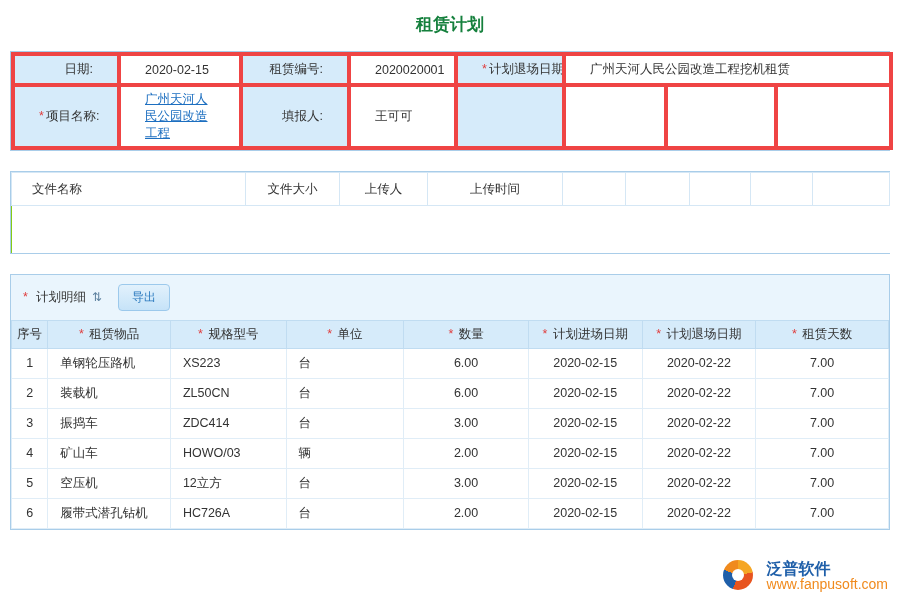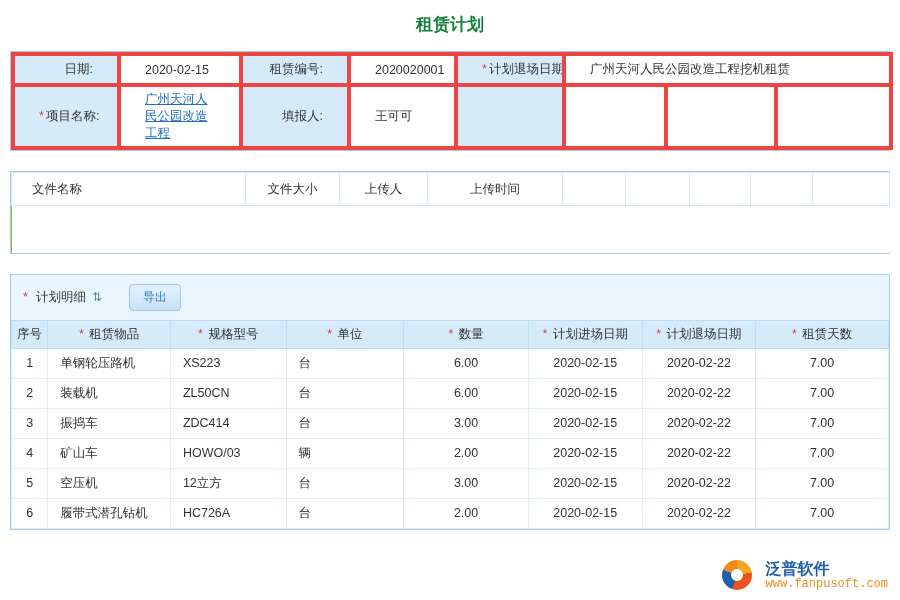--- a/index.html
+++ b/index.html
@@ -83,21 +83,21 @@
   .attach-table .empty-area td { height: 47px; background: #fff; border: none; }
 
   
   .detail-toolbar {
     display: flex;
     align-items: center;
     gap: 6px;
     padding: 9px 12px;
   }
   .sort-icon { color: #5b7f9e; font-size: 12px; cursor: pointer; margin-right: 6px; }
-  .detail-toolbar .btn { margin-left: 15px; }
+  .detail-toolbar .btn { margin-left: 4px; }
   .plan-table th {
     background: #d6ebfa;
     border: 1px solid #c0dcf1;
     height: 28px;
     font-weight: normal;
     color: #333;
     text-align: center;
     white-space: nowrap;
     overflow: hidden;
   }
@@ -131,21 +131,21 @@
     width: 30px; height: 30px; border-radius: 50%;
     background: conic-gradient(#f5a623 0 80deg, #e8541f 80deg 200deg, #1f5fa9 200deg 290deg, #f08a1d 290deg 360deg);
     position: relative;
     flex: 0 0 auto;
   }
   .wm-logo::after {
     content: ""; position: absolute; inset: 9px;
     background: #fff; border-radius: 50%;
   }
   .wm-brand { font-size: 16px; font-weight: bold; color: #1f5fa9; line-height: 18px; }
-  .wm-url { font-size: 12px; color: #f08a1d; line-height: 12px; font-family: Liberation Mono, monospace; }
+  .wm-url { font-size: 14px; color: #f08a1d; line-height: 12px; }
 </style>
 </head>
 <body>
 
 <div class="page-title">租赁计划</div>
 
 <section class="panel">
   <table class="info-table">
     <colgroup>
       <col style="width:106px">

